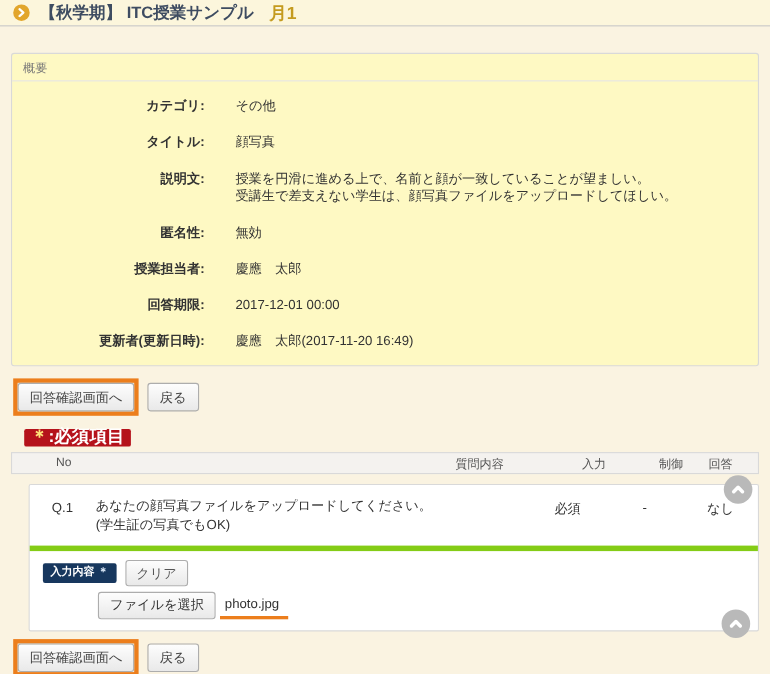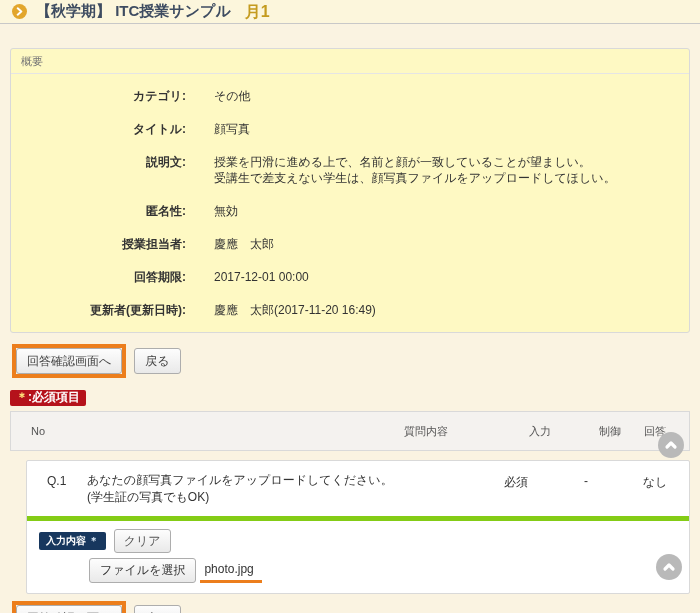--- a/index.html
+++ b/index.html
@@ -31,28 +31,28 @@
   .annotation-box { border:4px solid #ec7e1c; display:inline-block; font-size:0; }
   .btn {
     font-family:inherit; font-size:12px; color:#444;
     background:linear-gradient(#fdfdfd,#e9e9e9);
     border:1px solid #adadad; border-radius:3px;
     padding:4px 10px; line-height:16px; cursor:pointer;
   }
   .btn-back { margin-left:8px; }
   .required-badge {
     display:inline-block; background:#b5121b; color:#fff;
-    font-size:12px; font-weight:bold; padding:2px 6px 3px;
-    border-radius:2px; margin:12px 0 0 0; line-height:11px;
+    font-size:16px; font-weight:bold; padding:2px 6px 3px;
+    border-radius:2px; margin:12px 0 0 12px; line-height:11px;
   }
   .required-badge .star { color:#ffe27a; }
   .table-header {
     display:flex; align-items:center; background:#f4f2ef;
-    border:1px solid #d9d9d9; height:40px; margin-top:5px;
-    font-size:11px; color:#555;
+    border:1px solid #d9d9d9; height:20px; margin-top:5px;
+    font-size:11px; color:#555;padding-left:20px;
   }
   .th-no { width:60px; padding-left:20px; }
   .th-content { flex:1; text-align:center; padding-left:300px; }
   .th-input, .th-control { width:70px; text-align:right; }
   .th-answer { width:68px; text-align:center; }
   .table-body { background:#fff; border:1px solid #d9d9d9; margin-top:9px; border-radius:2px;margin-left:16px; }
   .q-row { display:flex; padding:11px 0 10px; }
   .q-no { width:60px; padding-left:20px; padding-top:2px; }
   .q-content { flex:1; line-height:17px; }
   .q-input, .q-control { width:70px; text-align:center; padding-top:2px; }

